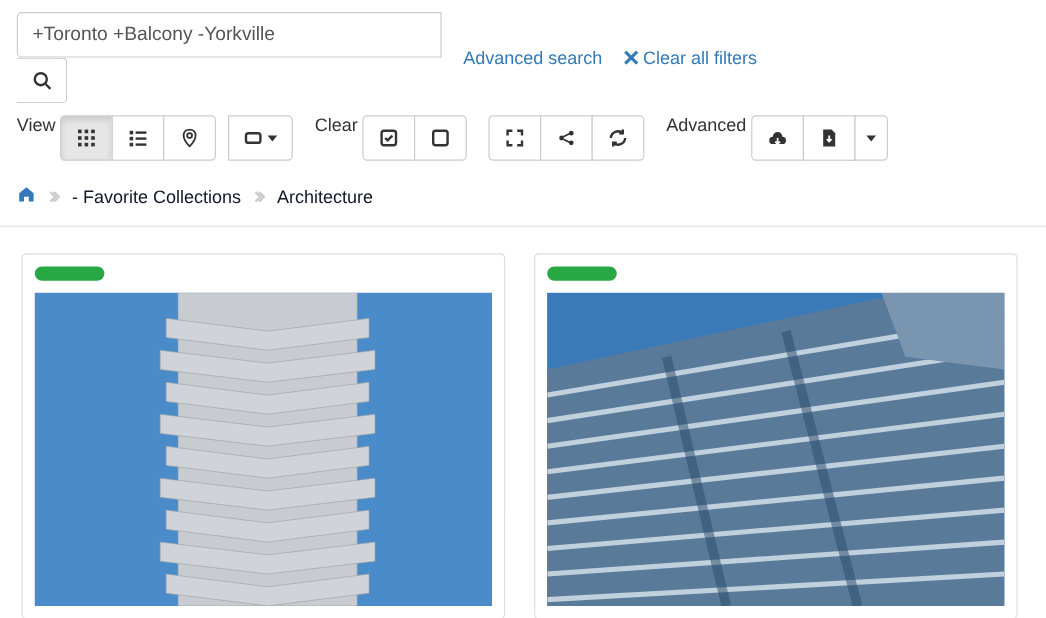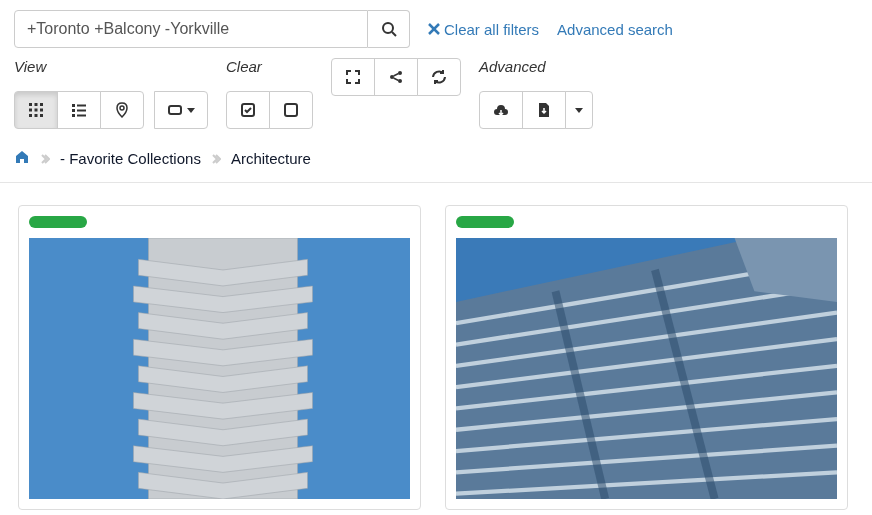--- a/index.html
+++ b/index.html
@@ -1,23 +1,23 @@
 <!DOCTYPE html>
 <html><head>
 <meta charset="utf-8">
 <style>
 * { box-sizing: border-box; margin: 0; padding: 0; }
 body { font-family: -apple-system, BlinkMacSystemFont, "Segoe UI", Helvetica, Arial, sans-serif; font-size: 14px; color: #333; background: #fff; width: 872px; }
 .top-bar { display: flex; align-items: center; padding: 10px 14px; gap: 8px; }
-.search-group { display: flex; }
+.search-group { display: flex; flex-direction: column; }
 .search-input { width: 354px; height: 38px; padding: 6px 12px; font-size: 16px; border: 1px solid #ccc; border-radius: 4px 0 0 4px; color: #555; }
 .search-btn { width: 42px; height: 38px; border: 1px solid #ccc; border-left: none; border-radius: 0 4px 4px 0; background: #fff; cursor: pointer; display: flex; align-items: center; justify-content: center; }
 .link { color: #337ab7; text-decoration: none; font-size: 15px; margin-left: 10px; cursor: pointer; display: inline-flex; align-items: center; gap: 4px; }
 .toolbar { display: flex; padding: 0 14px 12px; gap: 18px; }
-.tool-section { display: flex; flex-direction: column; gap: 16px; font-style: italic; }
+.tool-section { display: flex; gap: 4px; }
 .tool-label { font-size: 15px; color: #333; }
 .btn-group { display: flex; }
 .btn { height: 38px; min-width: 44px; padding: 0 12px; border: 1px solid #ccc; background: #fff; cursor: pointer; display: flex; align-items: center; justify-content: center; gap: 4px; }
 .btn-group .btn { border-radius: 0; margin-left: -1px; }
 .btn-group .btn:first-child { border-radius: 4px 0 0 4px; margin-left: 0; }
 .btn-group .btn:last-child { border-radius: 0 4px 4px 0; }
 .btn.active { background: #e6e6e6; box-shadow: inset 0 3px 5px rgba(0,0,0,.125); }
 .btn.narrow { min-width: 28px; padding: 0 8px; }
 .view-row { display: flex; gap: 10px; }
 .breadcrumb { display: flex; align-items: center; padding: 8px 14px 14px; gap: 10px; border-bottom: 1px solid #e5e5e5; }
@@ -37,28 +37,28 @@
 <div class="top-bar">
   <div class="search-group">
     <input class="search-input" type="text" value="+Toronto +Balcony -Yorkville" style="">
     <button class="search-btn">
       <svg class="icon" viewBox="0 0 16 16" fill="none" stroke="#333" stroke-width="2">
           <circle cx="7" cy="7" r="5"></circle>
           <line x1="11" y1="11" x2="15" y2="15"></line>
         </svg>
     </button>
   </div>
+  <a class="link">Advanced search</a>
   <a class="link">
     <svg class="icon-sm" viewBox="0 0 12 12" stroke="#337ab7" stroke-width="2.5">
         <line x1="1" y1="1" x2="11" y2="11"></line>
         <line x1="11" y1="1" x2="1" y2="11"></line>
       </svg>
     <span>Clear all filters</span>
   </a>
-  <a class="link">Advanced search</a>
 </div>
 
 <div class="toolbar">
   <div class="tool-section">
     <span class="tool-label">View</span>
     <div class="view-row">
       <div class="btn-group">
         <button class="btn active">
           <svg class="icon" viewBox="0 0 16 16" fill="#333">
               <rect x="1" y="1" width="3" height="3"></rect>

